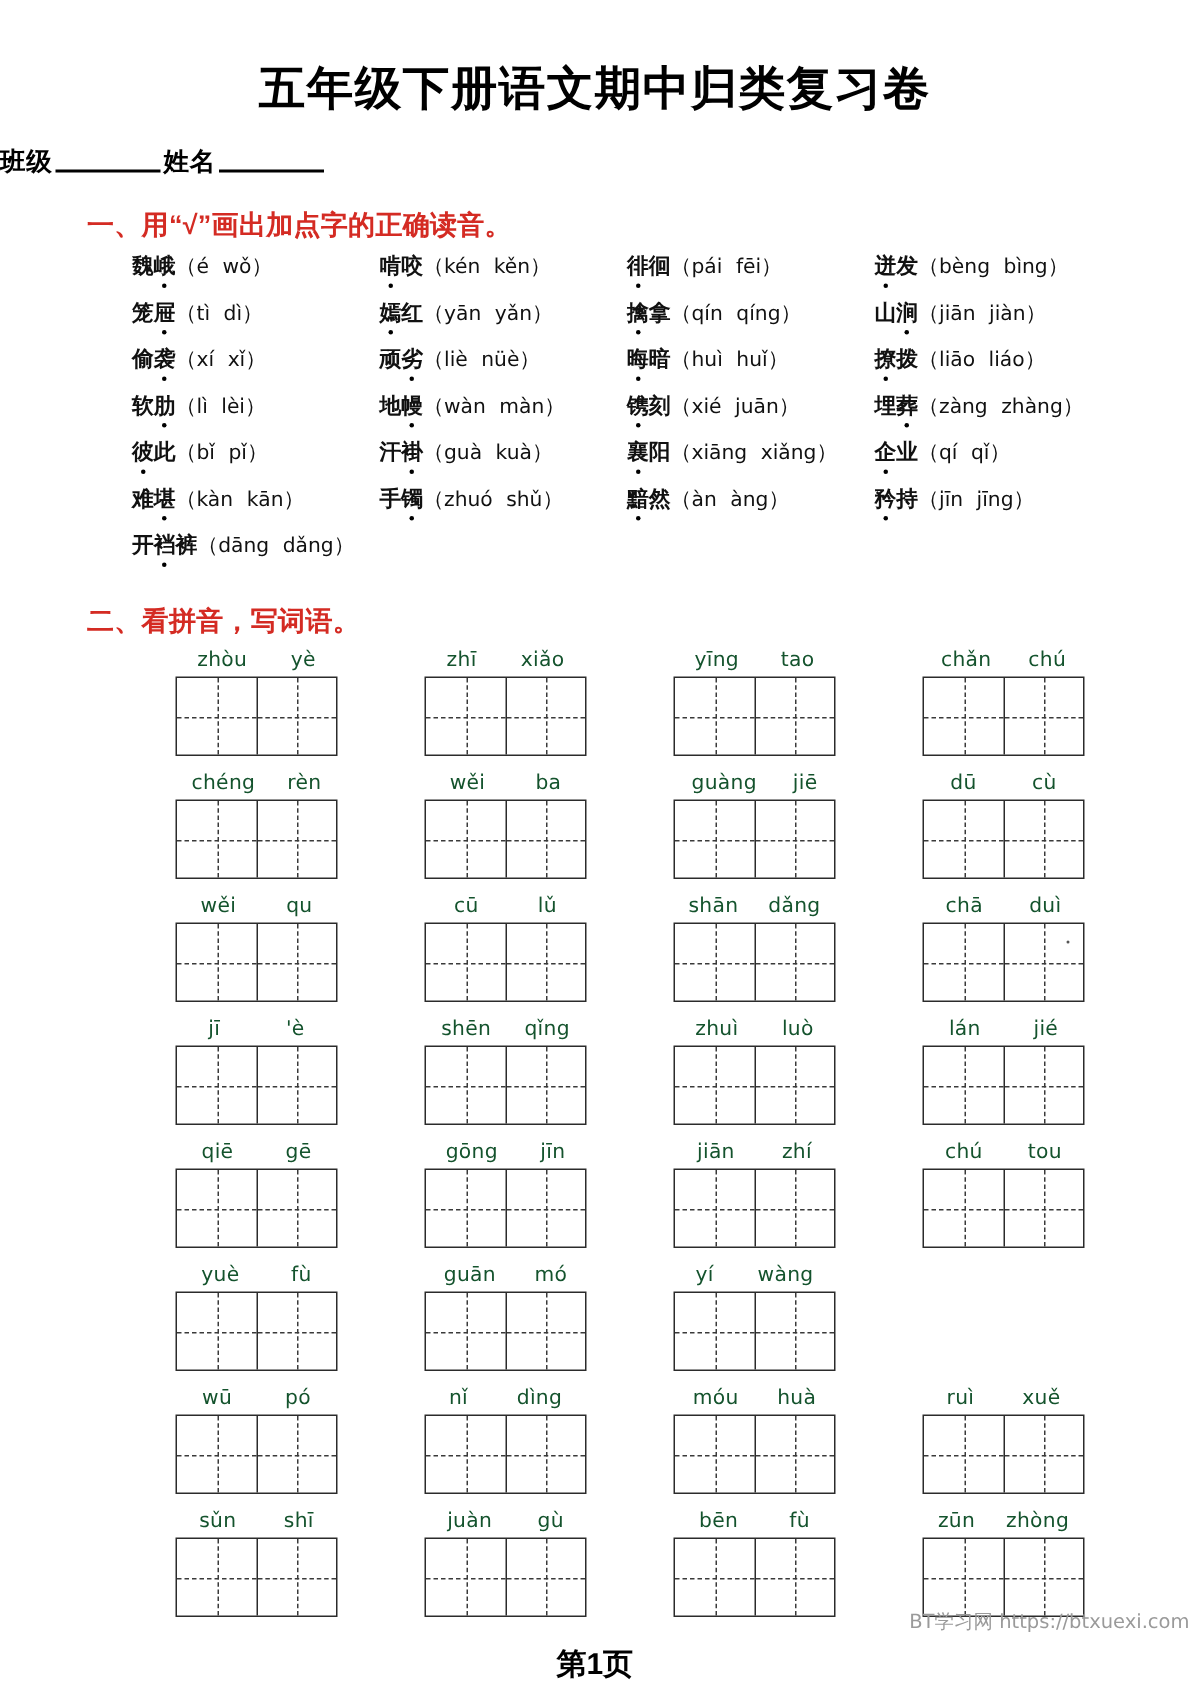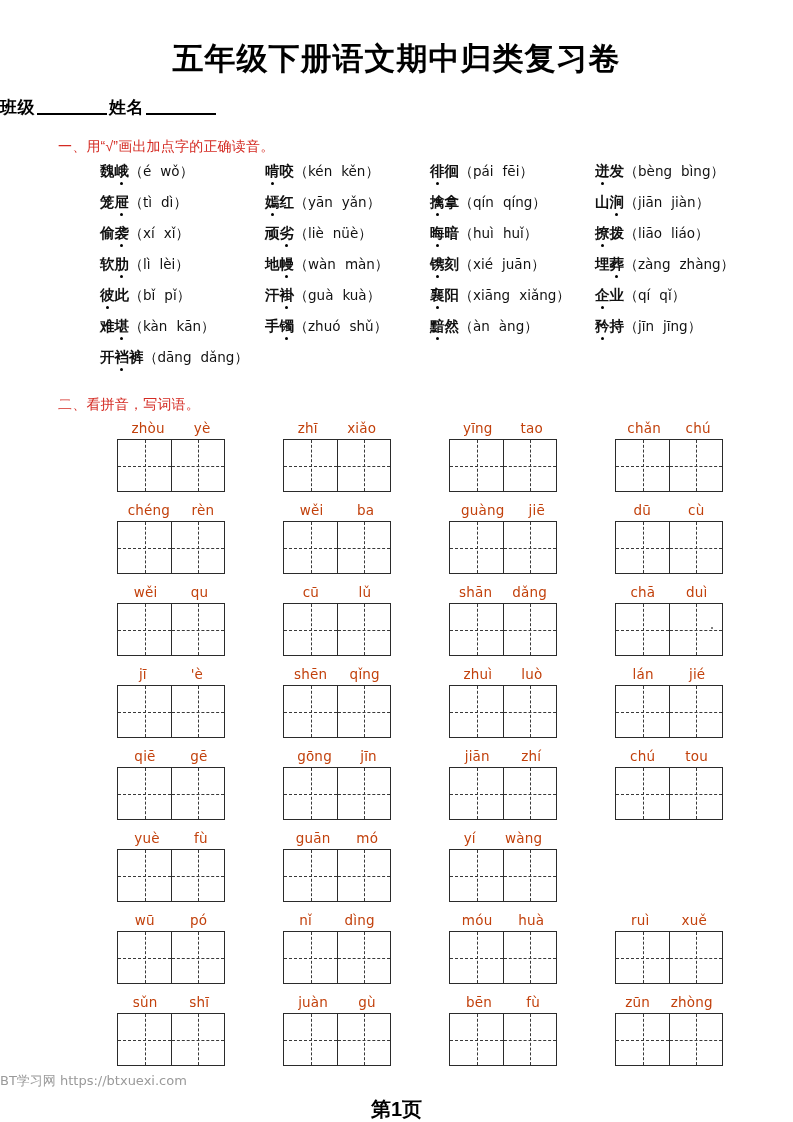--- a/index.html
+++ b/index.html
@@ -48,38 +48,37 @@
     display: inline-block;
     border-bottom: 2px solid #000;
     width: 70px;
     vertical-align: -2px;
     margin: 0 2px;
   }
 
   
   .sec-head {
     color: #d42b23;
-    font-weight: 400;
-    font-size: 14px;
+    font-weight: 700;
+    font-size: 18px;
     margin-left: 58px;
     margin-top: 19px;
     letter-spacing: 0.2px;
   }
 
   
   .choice-wrap {
     margin-top: 8px;
     margin-left: 88px;
     width: 660px;
   }
   .choice-row {
     display: flex;
     width: 100%;
     margin-bottom: 4px;
-    margin-left: 12px;
   }
   .choice-cell {
     width: 165px;
     box-sizing: border-box;
     font-size: 14.5px;
     line-height: 1.05;
     white-space: nowrap;
     position: relative;
     height: 27px;
   }
@@ -133,21 +132,21 @@
   }
   .tian-py {
     font-family: "DejaVu Sans", sans-serif;
     font-size: 13.5px;
     text-align: center;
     width: 108px;
     margin: 0 auto 3px auto;
     display: flex;
     justify-content: space-around;
     white-space: nowrap;
-    color: #c2410c;
+    color: #14532d;
     letter-spacing: 0.2px;
   }
   .tian-py span { display: inline-block; }
 
   .tian-box {
     width: 108px;
     height: 53px;
     margin: 0 auto;
     border: 1.6px solid #2b2b2b;
     box-sizing: border-box;
@@ -190,21 +189,21 @@
     background: #555;
     border-radius: 50%;
   }
 
   
   .footer-site {
     position: absolute;
     left: 0;
     right: 0;
     top: 1072px;
-    text-align: left;
+    text-align: right;
     color: #9a9a9a;
     font-size: 13px;
     font-family: "DejaVu Sans", sans-serif;
   }
   .footer-page {
     position: absolute;
     left: 0;
     right: 0;
     top: 1096px;
     text-align: center;

